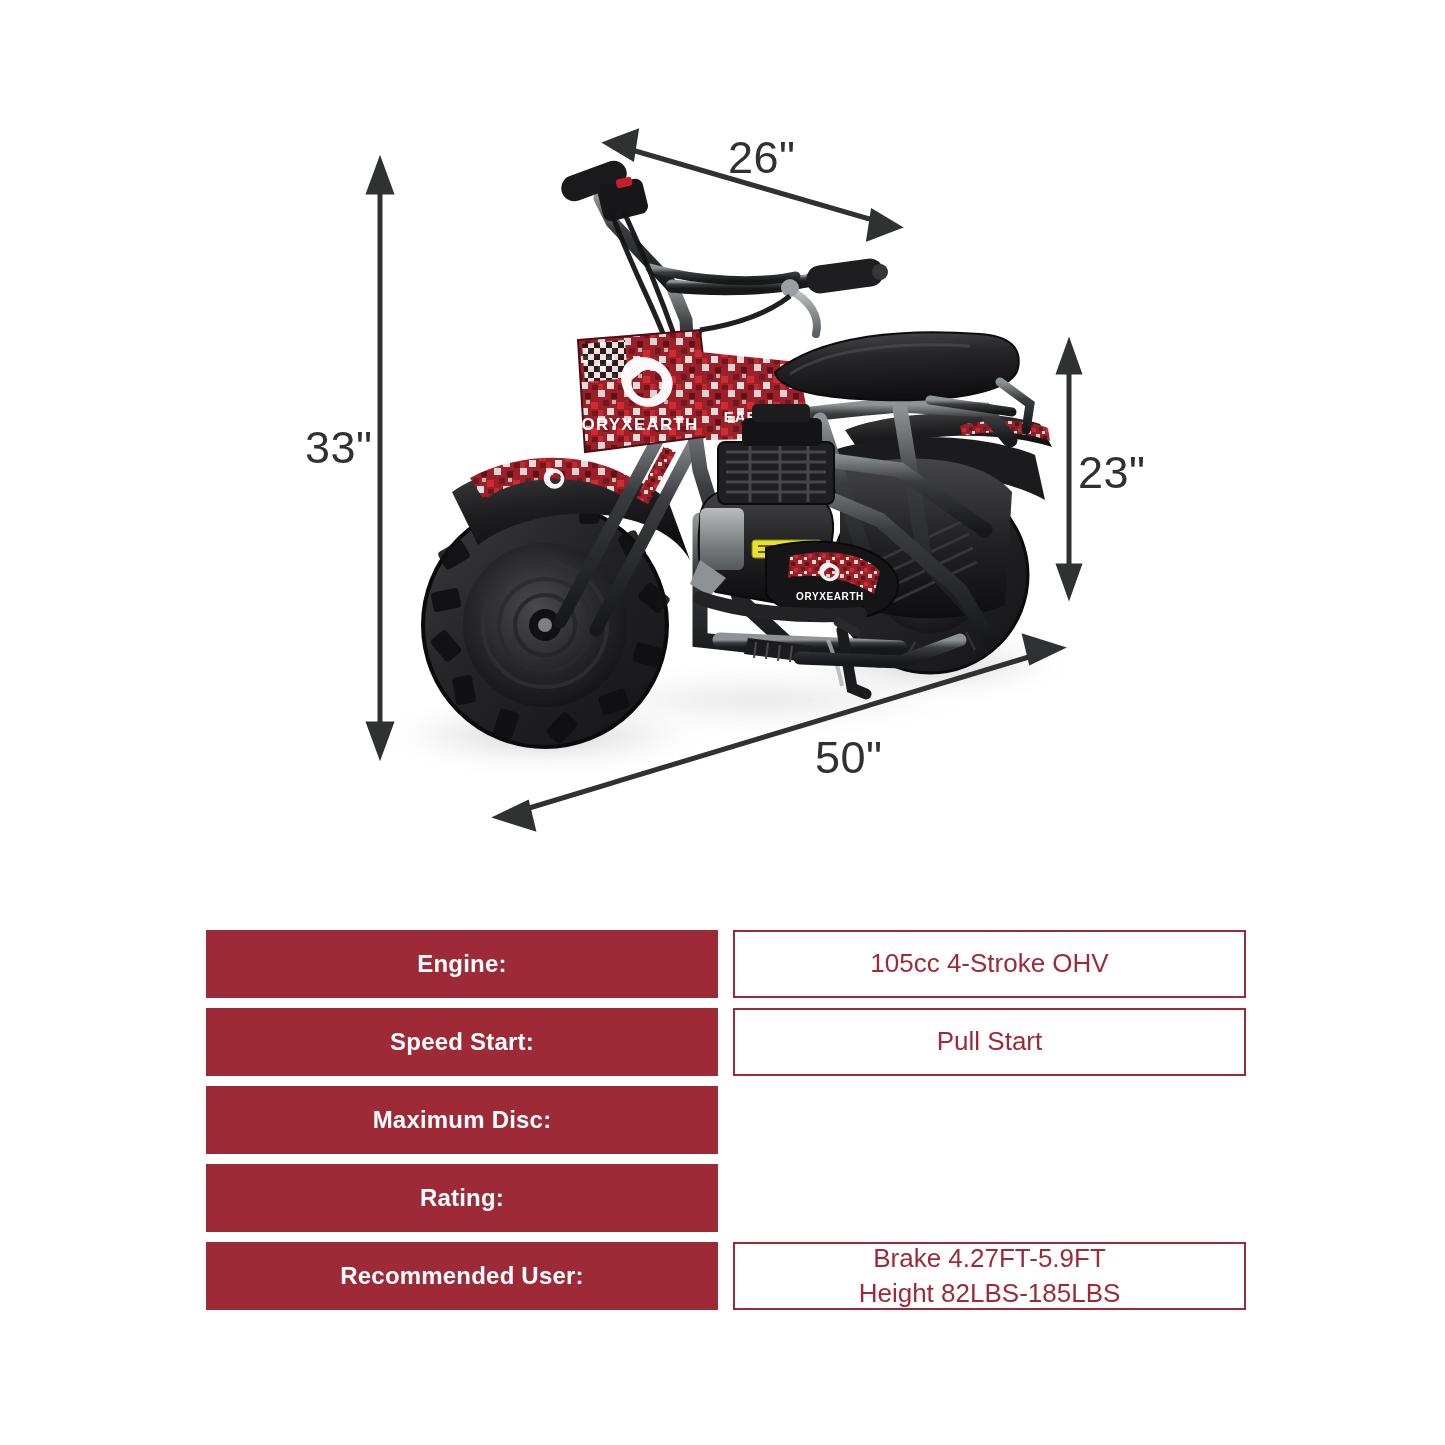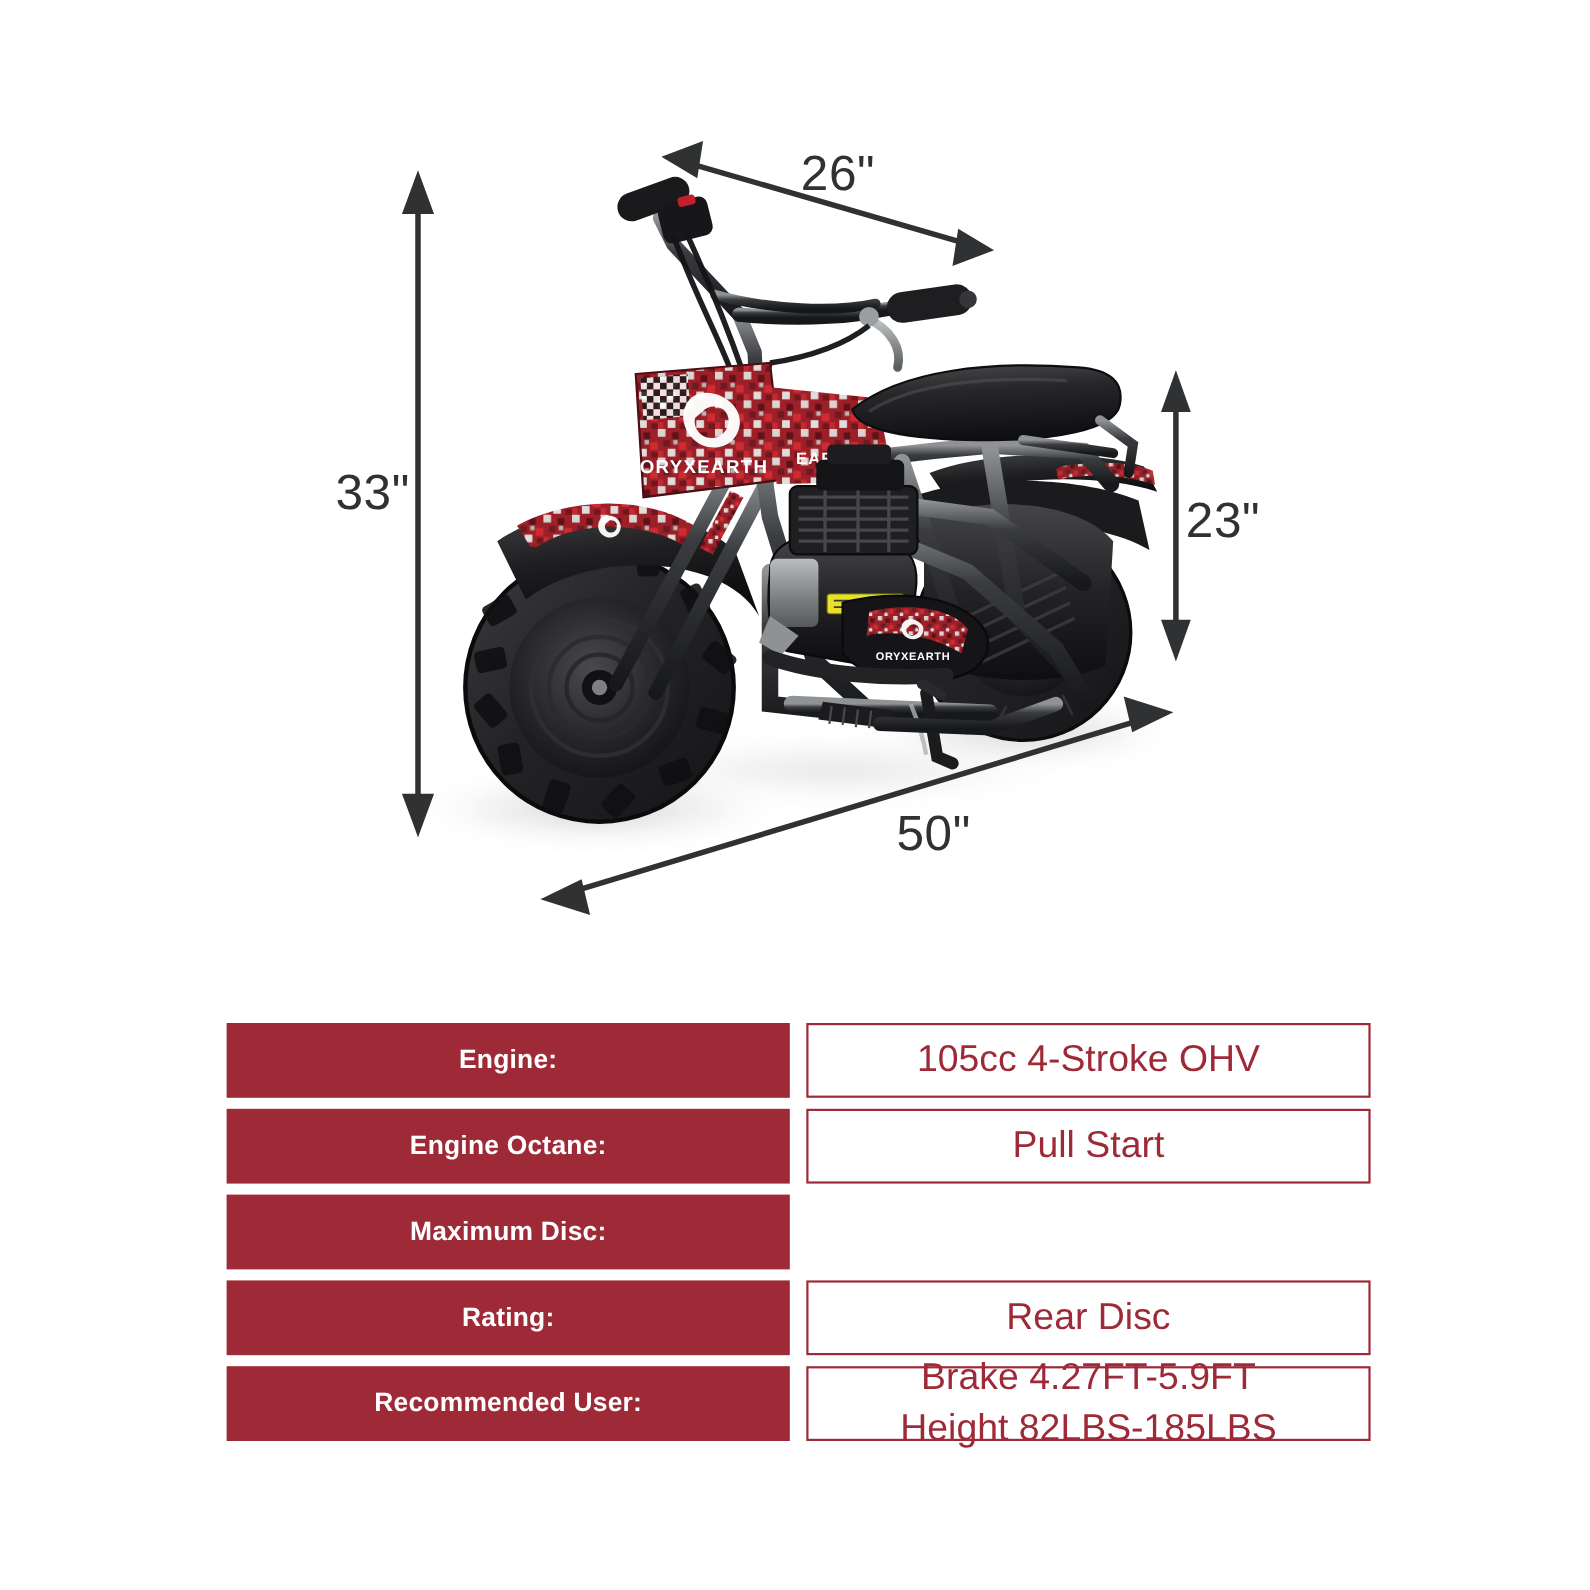--- a/index.html
+++ b/index.html
@@ -72,21 +72,21 @@
     justify-content: center;
     text-align: center;
     letter-spacing: 0.2px;
   }
   .spec-value {
     flex: 1 1 auto;
     margin-left: 15px;
     border: 2px solid #9e2a38;
     background: #ffffff;
     color: #9e2a38;
-    font-size: 34px;
+    font-size: 26px;
     font-weight: 400;
     display: flex;
     flex-direction: column;
     align-items: center;
     justify-content: center;
     text-align: center;
     line-height: 1.35;
     padding: 0 8px;
     box-sizing: border-box;
   }
@@ -420,32 +420,31 @@
 </div>
 
 <div id="spec-table">
 
   <div class="spec-row">
     <div class="spec-label">Engine:</div>
     <div class="spec-value">105cc 4-Stroke OHV</div>
   </div>
 
   <div class="spec-row">
-    <div class="spec-label">Engine Octane:</div>
+    <div class="spec-label">Speed Start:</div>
     <div class="spec-value">Pull Start</div>
   </div>
 
 
   <div class="spec-row">
     <div class="spec-label">Maximum Disc:</div>
   </div>
 
   <div class="spec-row">
     <div class="spec-label">Rating:</div>
-    <div class="spec-value">Rear Disc</div>
   </div>
 
   <div class="spec-row tall">
     <div class="spec-label">Recommended User:</div>
     <div class="spec-value">
       <span class="line">Brake 4.27FT-5.9FT</span>
       <span class="line">Height 82LBS-185LBS</span>
     </div>
   </div>
 

